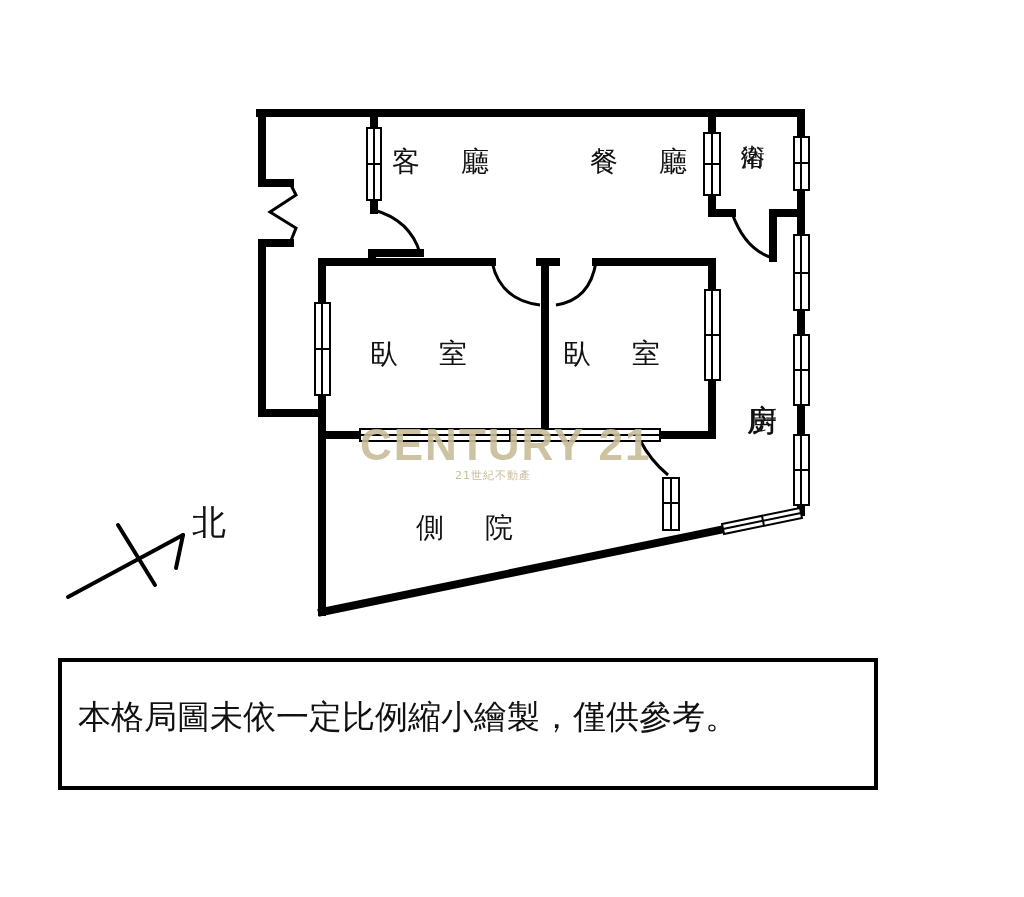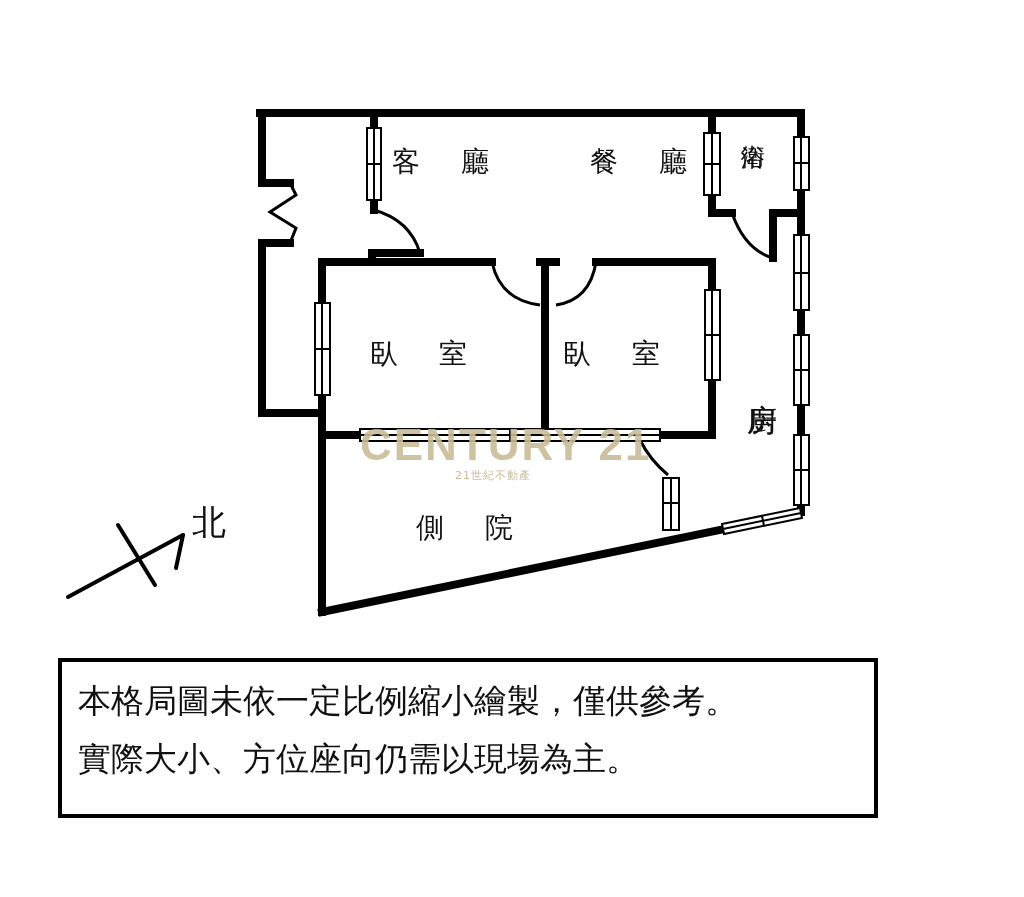--- a/index.html
+++ b/index.html
@@ -7,22 +7,22 @@
          font-family:"DejaVu Sans","Liberation Sans",sans-serif; }
   #plan { position:absolute; left:0; top:0; width:1024px; height:640px; }
   .room-label { position:absolute; font-family:"DejaVu Sans",sans-serif; color:#111;
                 font-size:28px; letter-spacing:16px; white-space:nowrap; line-height:1; }
   .room-label.small { font-size:24px; letter-spacing:0; writing-mode:vertical-rl; line-height:1.2; }
   .north-label { position:absolute; left:192px; top:500px; font-family:"DejaVu Serif",serif;
                  font-size:34px; color:#111; }
   .watermark { position:absolute; left:360px; top:420px; font-family:Liberation Sans, sans-serif;
                font-weight:bold; font-size:44px; color:#c8bc98; opacity:0.9; letter-spacing:2px; }
   .watermark-sub { position:absolute; left:455px; top:468px; font-size:11px; color:#c8bc98; letter-spacing:1px; }
-  .disclaimer { position:absolute; left:58px; top:658px; width:820px; height:160px;
-                border:4px solid #000; box-sizing:border-box; background:#fff; padding:10px 16px; }
+  .disclaimer { position:absolute; left:58px; top:658px; width:820px; height:132px;
+                border:4px solid #000; box-sizing:border-box; background:#fff; padding:26px 16px; }
   .disclaimer p { margin:0; font-family:"DejaVu Sans",sans-serif; font-size:33px; color:#111;
                   line-height:58px; white-space:nowrap; }
 </style>
 </head>
 <body>
 
 <svg id="plan" viewBox="0 0 1024 640" xmlns="http://www.w3.org/2000/svg">
   <g stroke="#000" stroke-width="8" fill="none" stroke-linecap="square">
 
     <line x1="260" y1="113" x2="801" y2="113"></line>
@@ -127,14 +127,13 @@
 <div class="room-label small" style="left:738px;top:380px;font-size:30px;line-height:1.6;">廚房</div>
 <div class="room-label" style="left:416px;top:492px;margin-top:22px;">側 院</div>
 
 <div class="north-label">北</div>
 
 <div class="watermark">CENTURY 21</div>
 <div class="watermark-sub">21世紀不動產</div>
 
 <div class="disclaimer">
   <p>本格局圖未依一定比例縮小繪製，僅供參考。</p>
-  <p>實際大小、方位座向仍需以現場為主。</p>
 </div>
 
 </body></html>

